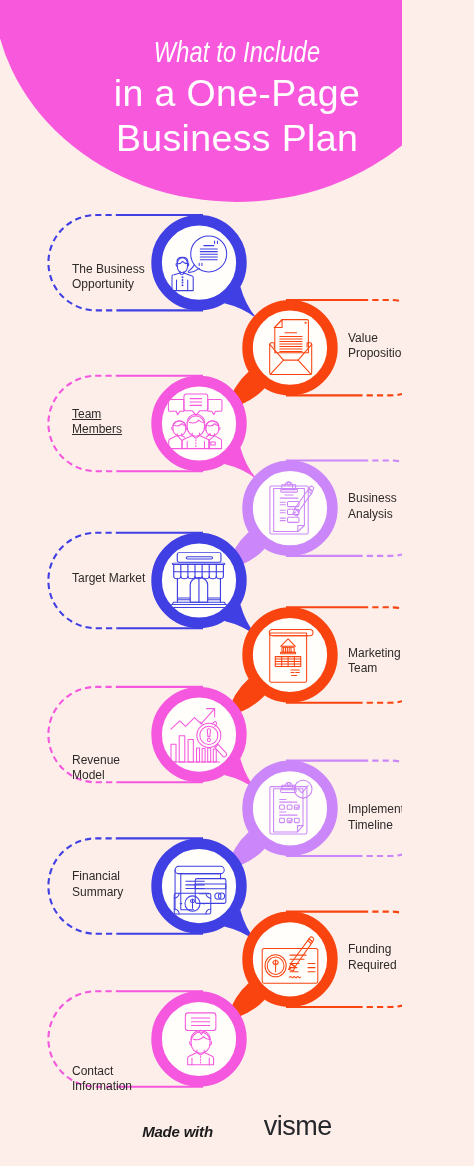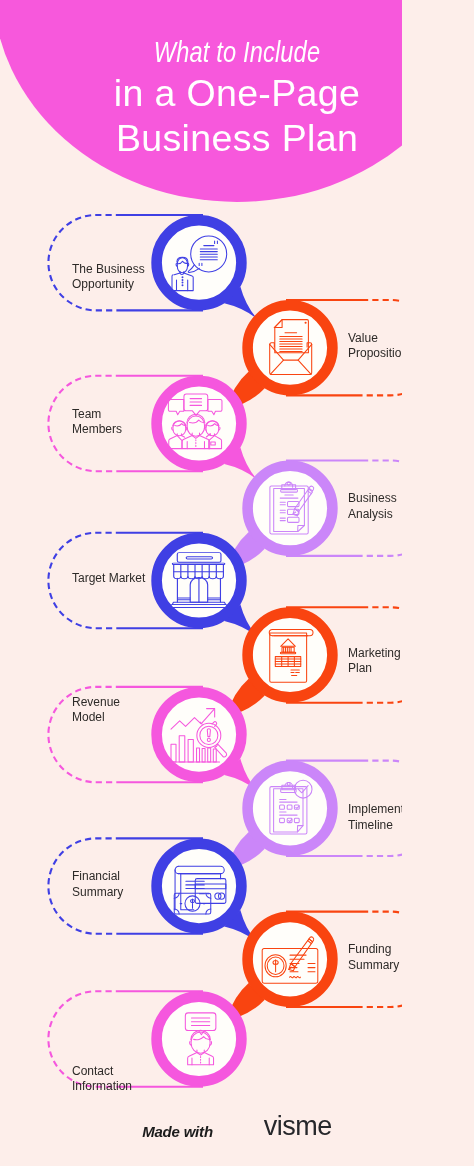--- a/index.html
+++ b/index.html
@@ -327,34 +327,34 @@
           <path d="M20.0,52.4 v1.2 M20.0,55.6 v1.2 M20.0,58.8 v1.2"></path>
           <path d="M9.6,54.2 v7.8 M30.4,54.2 v7.8"></path>
         </g>
       </g>
     </svg>
   <div id="labels">
       <div class="lbl" style="top: 245.8px; left: 72px; margin-top: 16px;">The Business
 Opportunity</div>
       <div class="lbl" style="top: 330.8px; left: 348px;">Value
 Proposition</div>
-      <div class="lbl" style="top: 406.6px; left: 72px;">Team
+      <div class="lbl" style="top: 406.6px; left: 72px; text-decoration: underline;">Team
 Members</div>
       <div class="lbl" style="top: 491.3px; left: 348px;">Business
 Analysis</div>
       <div class="lbl" style="top: 571.3px; left: 72px;">Target Market</div>
-      <div class="lbl" style="top: 645.8px; left: 348px;">Marketing Plan</div>
-      <div class="lbl" style="top: 695px; left: 72px;">Revenue
+      <div class="lbl" style="top: 645.8px; left: 348px;">Marketing Team</div>
+      <div class="lbl" style="top: 753px; left: 72px;">Revenue
 Model</div>
       <div class="lbl" style="top: 791.4px; left: 348px; margin-top: 11px;">Implementation
 Timeline</div>
       <div class="lbl" style="top: 869.2px; left: 72px;">Financial
 Summary</div>
       <div class="lbl" style="top: 942.4px; left: 348px;">Funding
-Summary</div>
+Required</div>
       <div class="lbl" style="top: 1064px; left: 72px;">Contact
 Information</div>
     </div>
   <div class="footer">
     <span class="made">Made with</span>
     <span></span>
     <span class="visme">visme</span>
   </div>
 </div>
 

